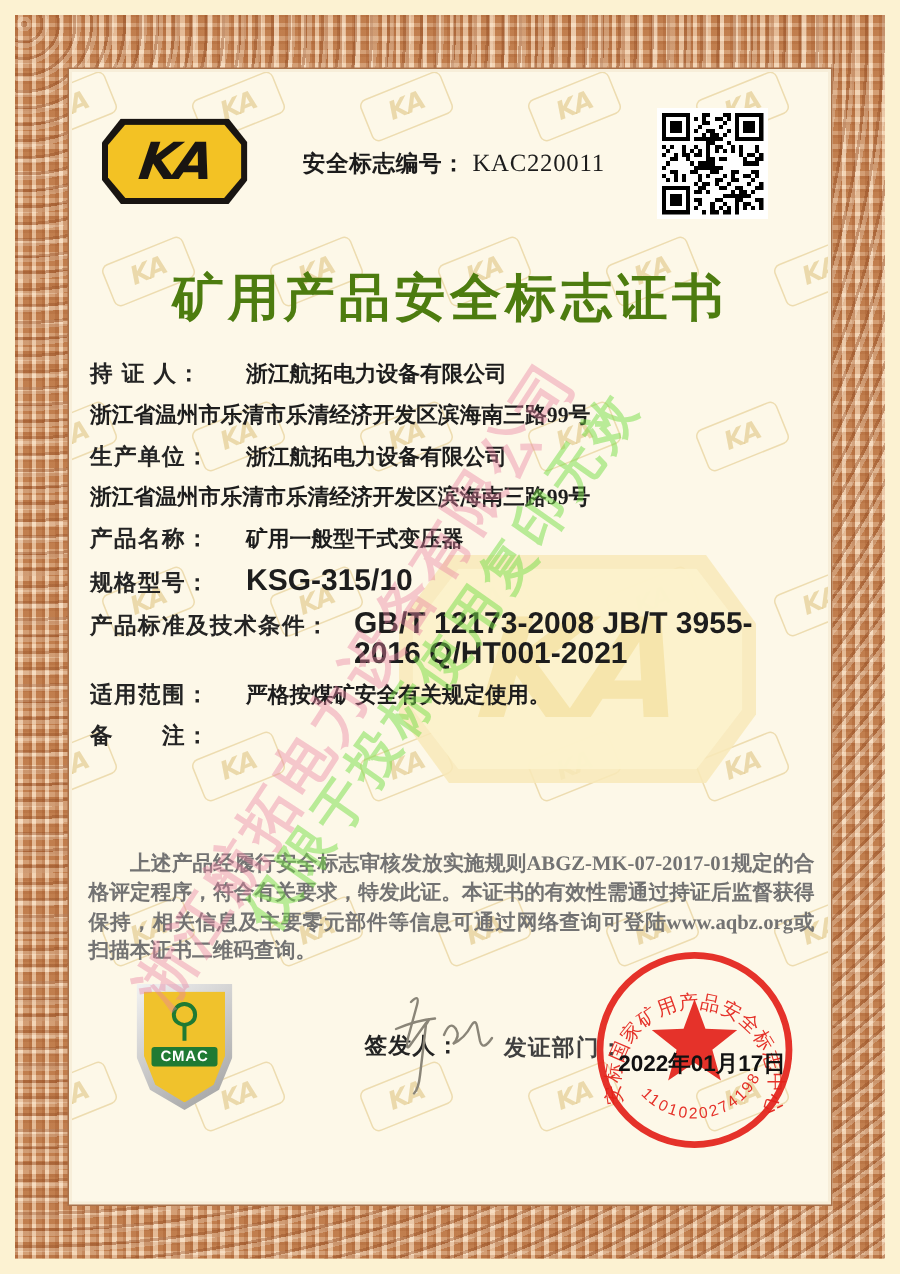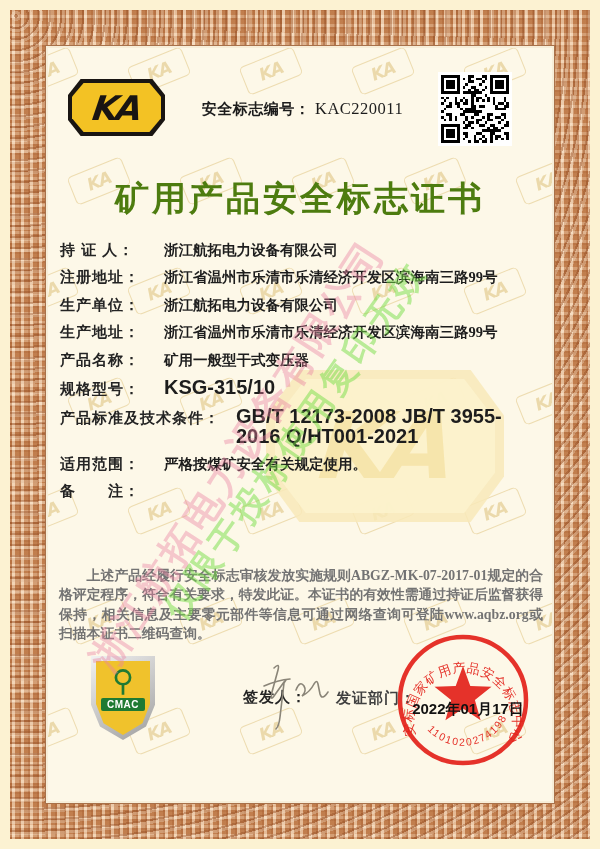--- a/index.html
+++ b/index.html
@@ -346,29 +346,27 @@
       </svg>
 
     <div class="title">矿用产品安全标志证书</div>
 
     <div class="fields" id="fields">
         <div class="frow">
           <span class="flabel">持 证 人：</span>
           <span class="fvalue">浙江航拓电力设备有限公司</span>
         </div>
         <div class="frow">
-          <span class="flabel">注册地址：</span>
           <span class="fvalue">浙江省温州市乐清市乐清经济开发区滨海南三路99号</span>
         </div>
         <div class="frow">
           <span class="flabel">生产单位：</span>
           <span class="fvalue">浙江航拓电力设备有限公司</span>
         </div>
         <div class="frow">
-          <span class="flabel">生产地址：</span>
           <span class="fvalue">浙江省温州市乐清市乐清经济开发区滨海南三路99号</span>
         </div>
         <div class="frow">
           <span class="flabel">产品名称：</span>
           <span class="fvalue">矿用一般型干式变压器</span>
         </div>
         <div class="frow">
           <span class="flabel">规格型号：</span>
           <span class="fvalue latin">KSG-315/10</span>
         </div>

